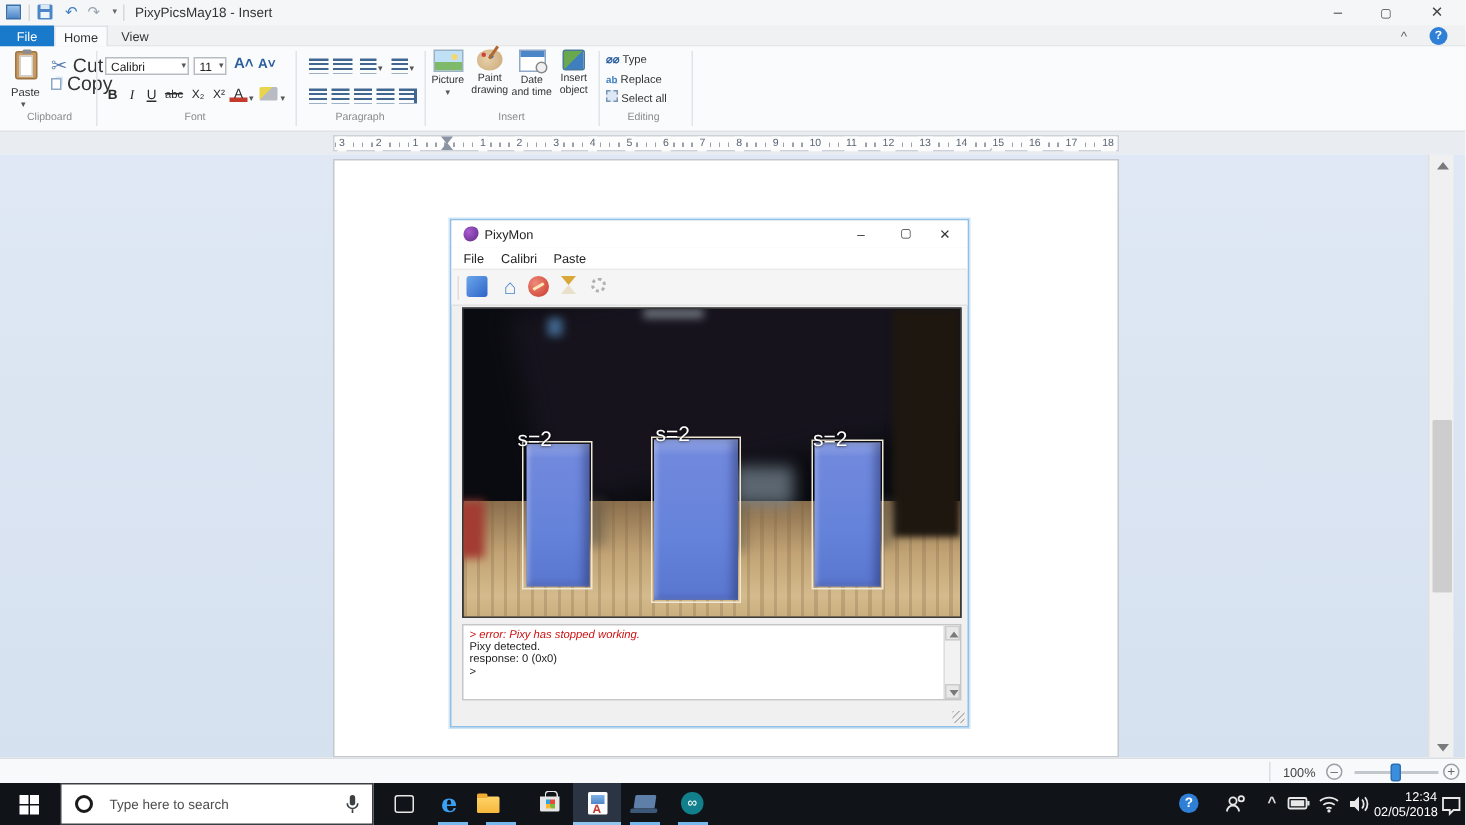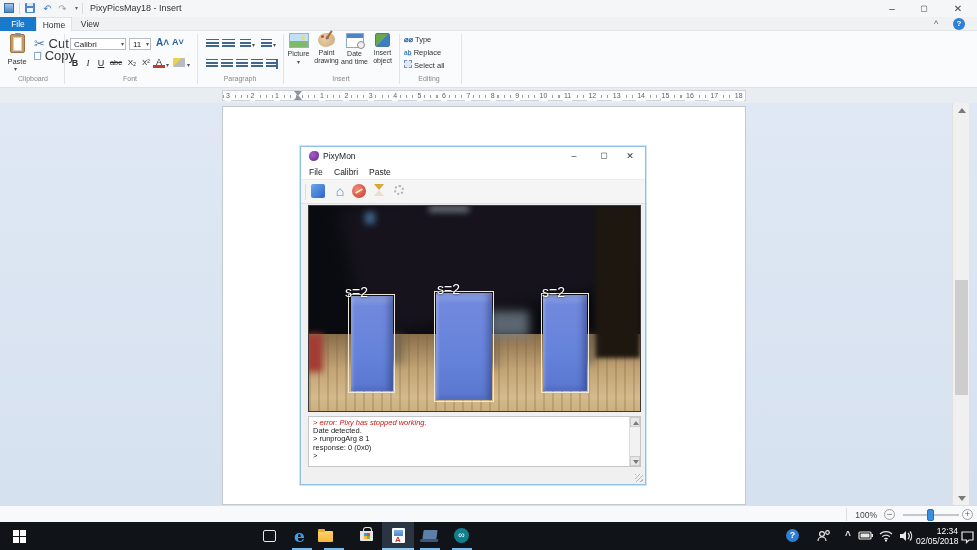--- a/index.html
+++ b/index.html
@@ -339,22 +339,21 @@
           <div class="det-box" style="left:232px;top:87px;width:48px;height:100px;"></div>
 
           <div class="det-label" style="left:36px;top:78px;">s=2</div>
           <div class="det-label" style="left:128px;top:75px;">s=2</div>
           <div class="det-label" style="left:233px;top:78px;">s=2</div>
         </div>
 
         <div id="pm-console">
           <div id="console-lines" style="padding-top:2px;">
               <div class="console-line error">&gt; error: Pixy has stopped working.</div>
-              <div class="console-line">Date detected.</div>
-              <div class="console-line">&gt; runprogArg 8 1</div>
+              <div class="console-line">Pixy detected.</div>
               <div class="console-line">response: 0 (0x0)</div>
               <div class="console-line">&gt;</div>
             </div>
           <div id="pm-cscroll">
             <div class="cs-arrow" style="top:0;">
                 <div class="tri-up" style="left:1.5px;top:3px;border-left-width:3px;border-right-width:3px;border-bottom-width:4px;"></div>
               </div>
             <div class="cs-arrow" style="bottom:0;">
                 <div class="tri-dn" style="left:1.5px;top:3px;border-left-width:3px;border-right-width:3px;border-top-width:4px;"></div>
               </div>
@@ -388,20 +387,29 @@
 
   <div id="taskbar">
     <div id="start-btn">
       <div id="start-logo">
           <div></div>
           <div></div>
           <div></div>
           <div></div>
         </div>
     </div>
+    <div id="searchbox">
+      <div id="cortana-ring"></div>
+      <span id="search-text">Type here to search</span>
+      <svg id="mic-icon" viewBox="0 0 10 15">
+        <rect x="3.2" y="1" width="3.6" height="7" rx="1.8" fill="#3c4043"></rect>
+        <path d="M1.5 6.5 a3.5 3.5 0 0 0 7 0" stroke="#3c4043" fill="none" stroke-width="1.1"></path>
+        <line x1="5" y1="10.5" x2="5" y2="13" stroke="#3c4043" stroke-width="1.1"></line>
+      </svg>
+    </div>
 
     <div class="tb-slot" style="left:254px;">
       <div class="tb-glyph" id="taskview-glyph"></div>
     </div>
     <div class="tb-slot" style="left:286px;">
       <div class="tb-glyph" id="edge-glyph">e</div>
       <div class="tb-underline"></div>
     </div>
     <div class="tb-slot" style="left:318px;">
       <div id="folder-glyph"></div>

